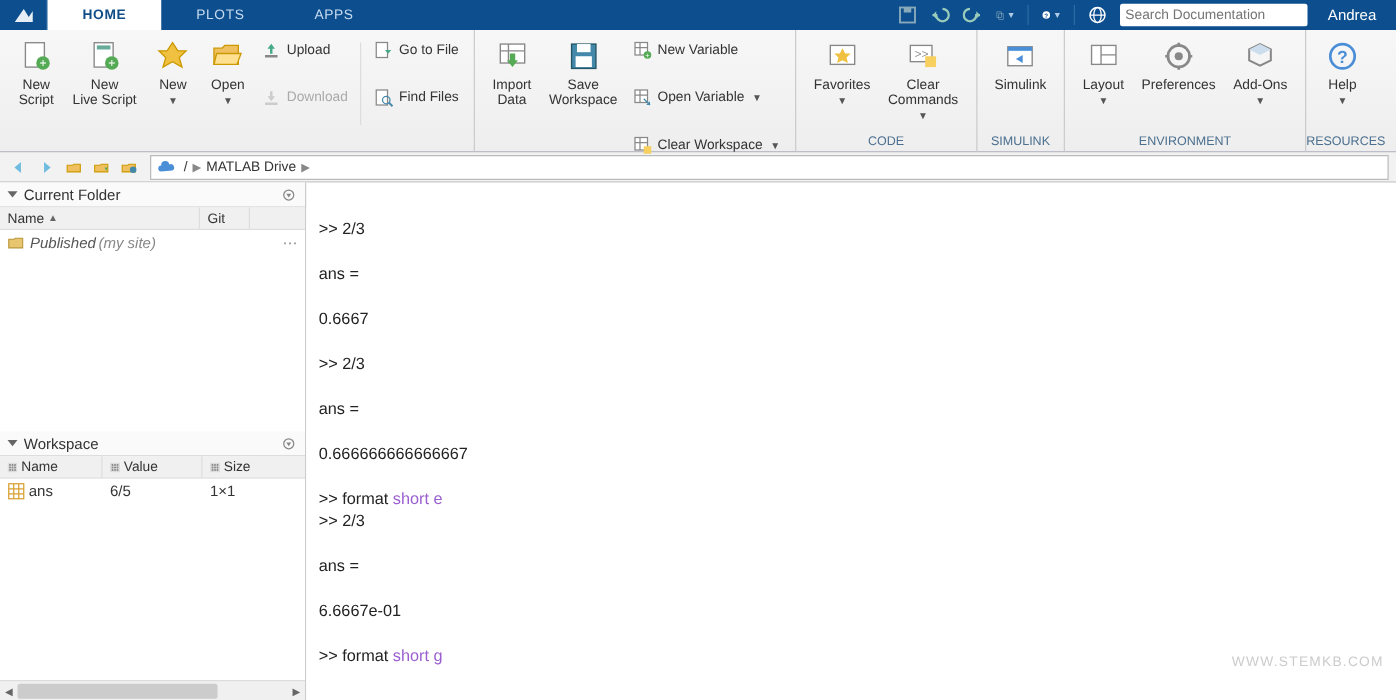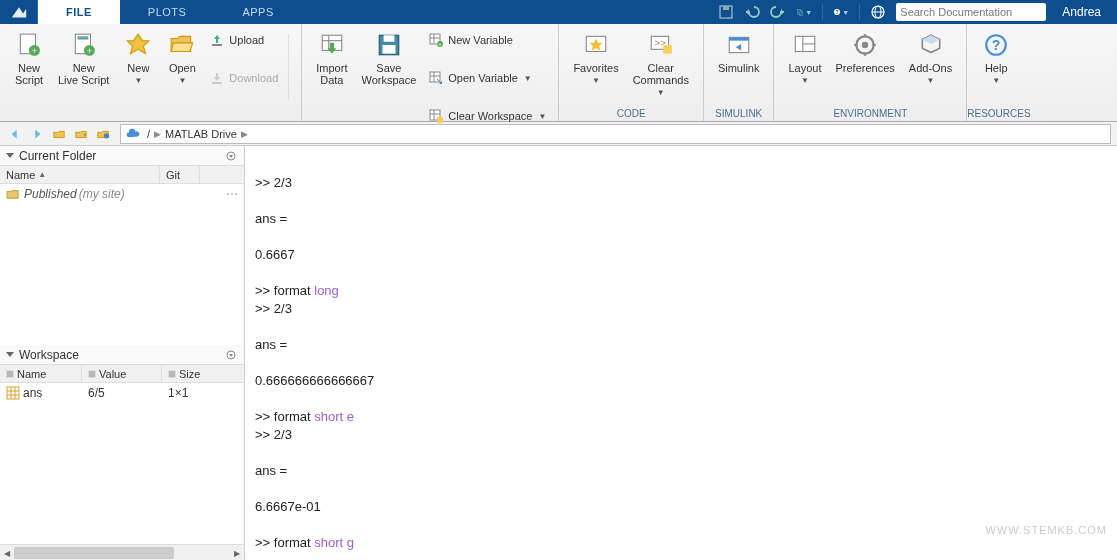--- a/index.html
+++ b/index.html
@@ -87,21 +87,21 @@
 </head>
 <body>
 
 <div class="titlebar">
   <div class="titlebar-logo">
     <svg viewBox="0 0 24 20">
         <polygon points="3,17 12,4 17,12 21,6 21,17" fill="#fff" opacity="0.9"></polygon>
       </svg>
   </div>
   <div class="tabs-row">
-    <div class="tab active">FILE</div>
+    <div class="tab active">HOME</div>
     <div class="tab inactive">PLOTS</div>
     <div class="tab inactive">APPS</div>
   </div>
   <div class="titlebar-spacer"></div>
   <div class="titlebar-icons">
     <div class="tb-icon">
         <svg viewBox="0 0 16 16">
           <rect x="2" y="2" width="12" height="12" fill="none" stroke="#8ab" stroke-width="1.5"></rect>
           <rect x="5" y="2" width="6" height="4" fill="#8ab"></rect>
         </svg>
@@ -212,20 +212,41 @@
           <div class="sicon">
               <svg viewBox="0 0 16 16">
                 <path d="M3 12 L13 12 L13 14 L3 14 Z" fill="#ccc"></path>
                 <polygon points="8,11 5,7 7,7 7,3 9,3 9,7 11,7" fill="#ccc"></polygon>
               </svg>
             </div>
           <span>Download</span>
         </div>
       </div>
       <div class="colsep"></div>
+      <div class="smallrow">
+        <div class="smallbtn">
+          <div class="sicon">
+              <svg viewBox="0 0 16 16">
+                <rect x="2" y="2" width="9" height="12" fill="#fff" stroke="#888"></rect>
+                <polygon points="9,8 14,8 11.5,11" fill="#4a8"></polygon>
+              </svg>
+            </div>
+          <span>Go to File</span>
+        </div>
+        <div class="smallbtn">
+          <div class="sicon">
+              <svg viewBox="0 0 16 16">
+                <rect x="2" y="2" width="9" height="12" fill="#fff" stroke="#888"></rect>
+                <circle cx="10" cy="10" r="3" fill="none" stroke="#48a"></circle>
+                <line x1="12" y1="12" x2="15" y2="15" stroke="#48a" stroke-width="1.5"></line>
+              </svg>
+            </div>
+          <span>Find Files</span>
+        </div>
+      </div>
     </div>
   </div>
 
   <div class="ts-group">
     <div class="ts-row">
       <div class="bigbtn">
         <div class="bicon">
             <svg viewBox="0 0 24 24">
               <rect x="3" y="3" width="18" height="14" fill="#fff" stroke="#888"></rect>
               <line x1="3" y1="8" x2="21" y2="8" stroke="#888"></line>
@@ -566,21 +587,20 @@
   </div>
 
   <div class="rightcol">
     <div class="cmdwin" id="cmdwin">
         <div>&gt;&gt; 2/3</div>
         <div>&nbsp;</div>
         <div>ans =</div>
         <div>&nbsp;</div>
         <div>    0.6667</div>
         <div>&nbsp;</div>
-        <div><span>&gt;&gt; format </span><span class="kw">long</span></div>
         <div>&gt;&gt; 2/3</div>
         <div>&nbsp;</div>
         <div>ans =</div>
         <div>&nbsp;</div>
         <div>   0.666666666666667</div>
         <div>&nbsp;</div>
         <div><span>&gt;&gt; format </span><span class="kw">short e</span></div>
         <div>&gt;&gt; 2/3</div>
         <div>&nbsp;</div>
         <div>ans =</div>

